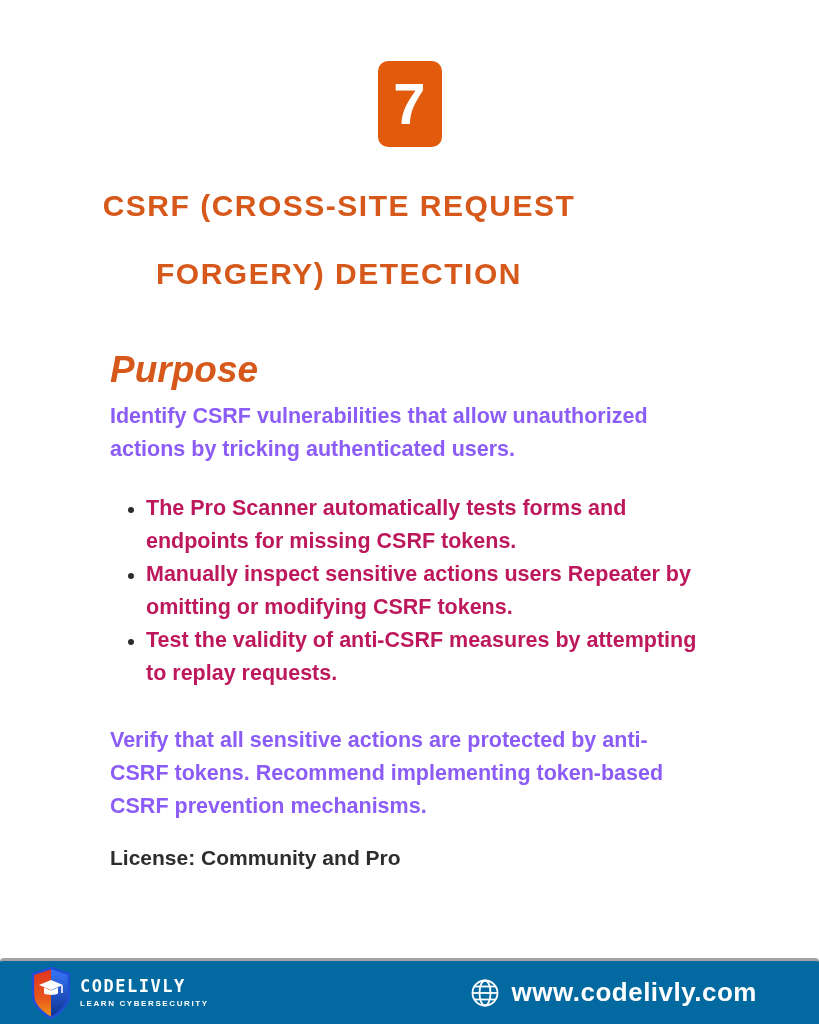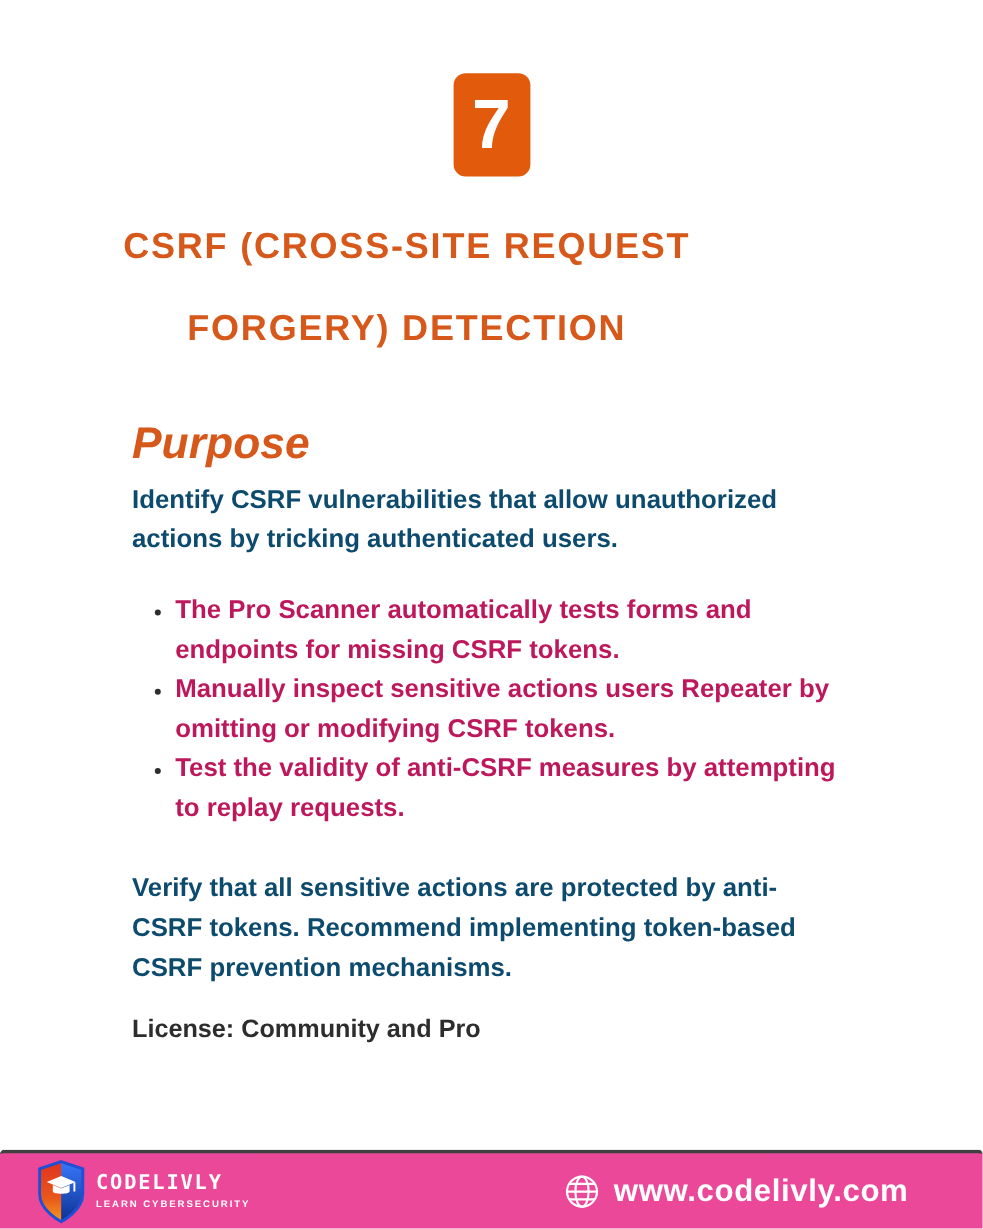--- a/index.html
+++ b/index.html
@@ -60,21 +60,21 @@
     margin: 0;
     color: #D6581A;
     font-size: 37px;
     font-weight: bold;
     font-style: italic;
     line-height: 44px;
     letter-spacing: 0px;
   }
   .body {
     margin: 8px 0 0 0;
-    color: #0c4a6e;
+    color: #8b5cf6;
     font-size: 21.5px;
     font-weight: bold;
     line-height: 33px;
     white-space: pre-line;
   }
   .sec-how { margin-top: 26px; }
   .bullets {
     margin: 14px 0 0 0;
     padding: 0 0 0 36px;
     list-style: disc outside;
@@ -98,22 +98,22 @@
     line-height: 26px;
   }
 
   
   .footer {
     position: absolute;
     left: 0;
     bottom: 0;
     width: 819px;
     height: 66px;
-    background: #ec4899;
-    border-top: 3px solid #404040;
+    background: #0369a1;
+    border-top: 3px solid #a3a3a3;
     display: flex;
     align-items: center;
     justify-content: space-between;
     padding: 0 62px 0 30px;
     box-sizing: border-box;
     border-radius: 4px 4px 0 0;
   }
   .brand { display: flex; align-items: center; gap: 8px; }
   .brand-text { display: flex; flex-direction: column; }
   .brand-name {

